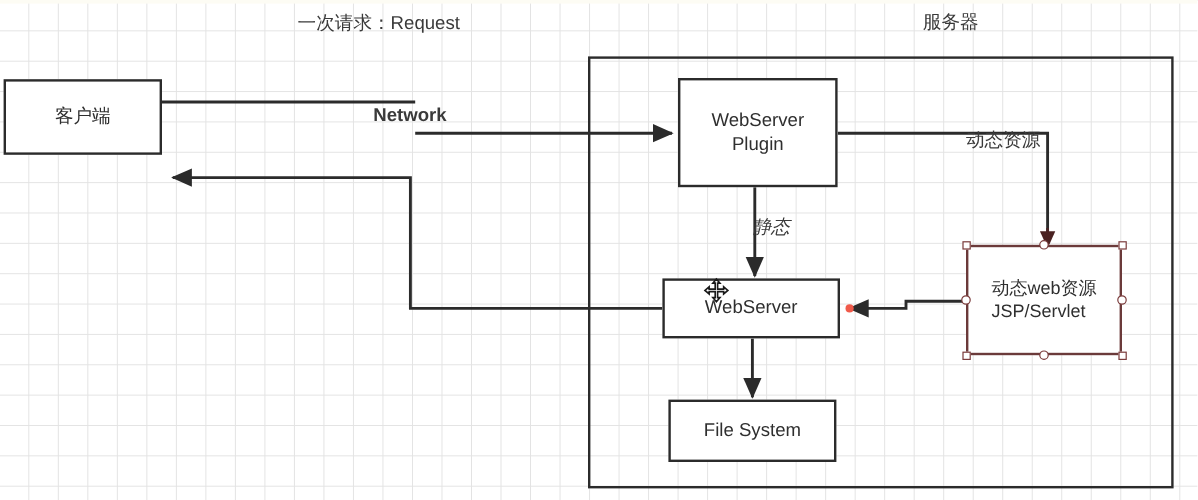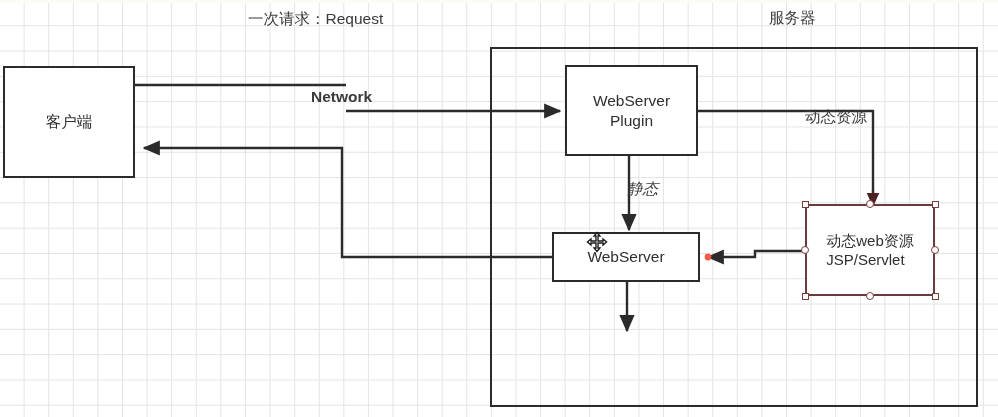--- a/index.html
+++ b/index.html
@@ -127,27 +127,28 @@
     <path d="M 698 111 L 873 111 L 873 200" fill="none" stroke="#2b2b2b" stroke-width="2.4"></path>
     <path d="M 873 190 L 873 206" fill="none" stroke="#4a2222" stroke-width="2.2" marker-end="url(#arrowMaroon)"></path>
 
     <path d="M 803 251 L 755 251 L 755 257 L 708 257" fill="none" stroke="#2b2b2b" stroke-width="2.4" marker-end="url(#arrowBlack)"></path>
     <circle cx="708" cy="257" r="3.4" fill="#f05a4a"></circle>
   </svg>
 
   <div class="containerbox" style="left:490px; top:47px; width:488px; height:360px;"></div>
   <div class="grouplabel" style="left:733px; top:8px;margin-left:36px;">服务器</div>
 
-  <div class="nodebox" style="left:3px; top:66px; width:132px; height:112px;">客户端</div>
+  <div class="nodebox" style="left:3px; top:66px; width:132px; height:63px;">客户端</div>
 
   <div class="nodebox" style="left:565px; top:65px; width:133px; height:91px;">WebServer
 Plugin</div>
 
   <div class="nodebox" style="left:552px; top:232px; width:148px; height:50px;">WebServer</div>
 
+  <div class="nodebox" style="left:557px; top:333px; width:140px; height:52px;">File System</div>
 
   <div class="selectedbox" style="left:805px; top:204px; width:130px; height:92px;">动态web资源
 JSP/Servlet</div>
 
   <div class="handle-sq" style="left:801.5px; top:200.5px;"></div>
   <div class="handle-sq" style="left:931.5px; top:200.5px;"></div>
   <div class="handle-sq" style="left:801.5px; top:292.5px;"></div>
   <div class="handle-sq" style="left:931.5px; top:292.5px;"></div>
   <div class="handle-ci" style="left:866px; top:200px;"></div>
   <div class="handle-ci" style="left:866px; top:292px;"></div>

